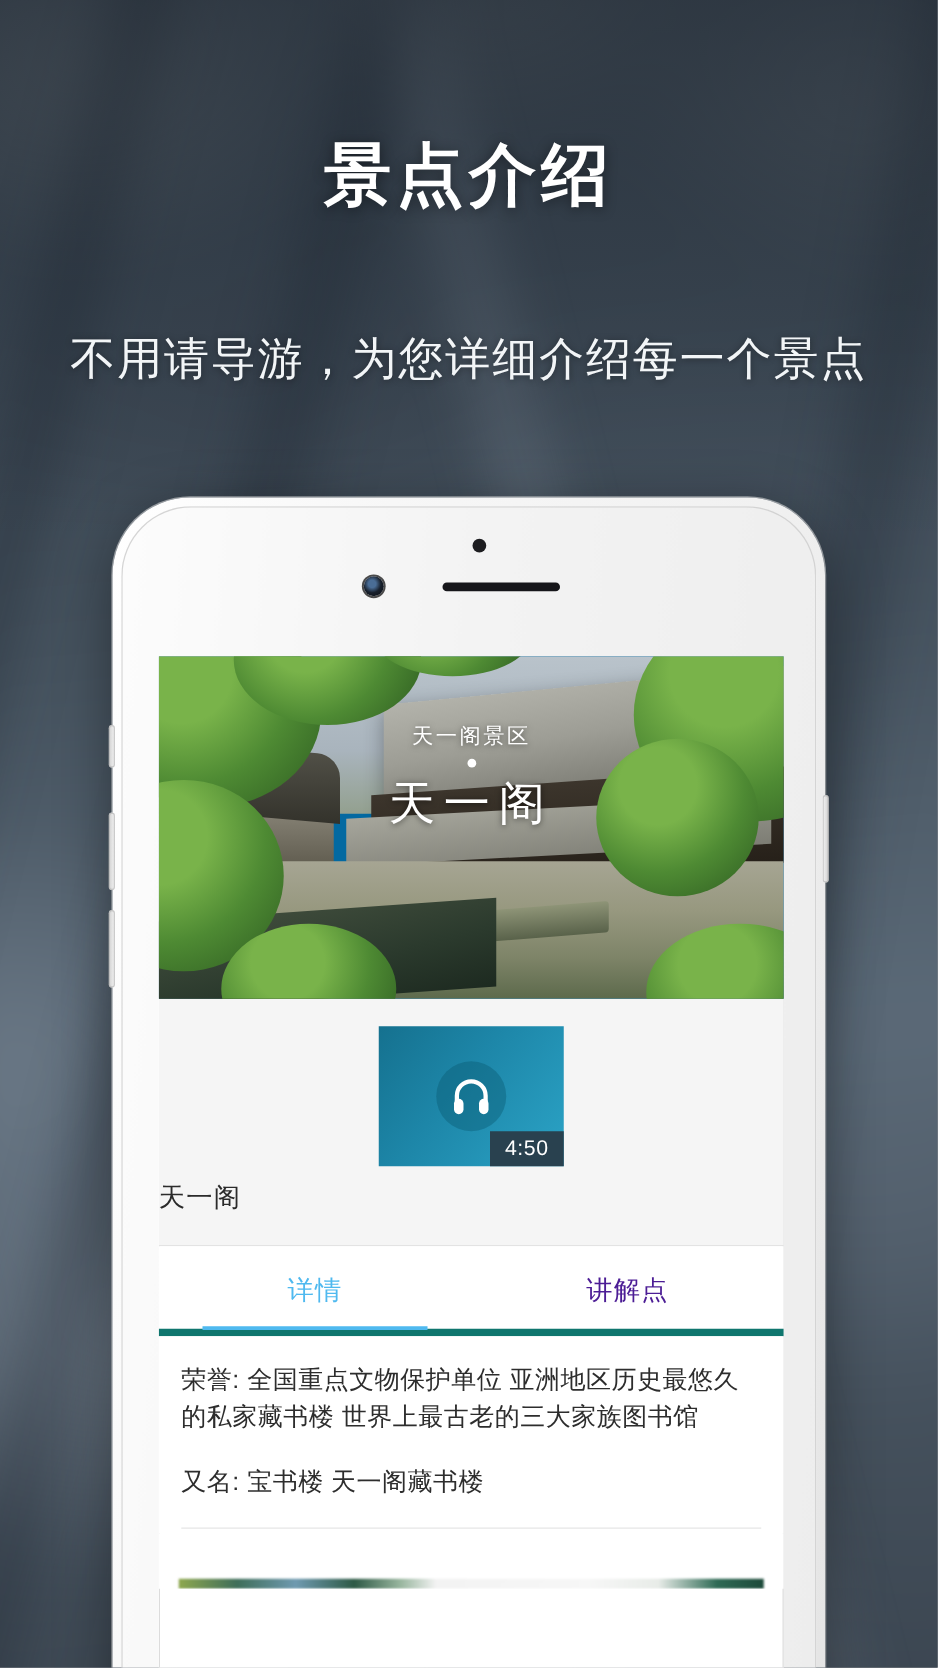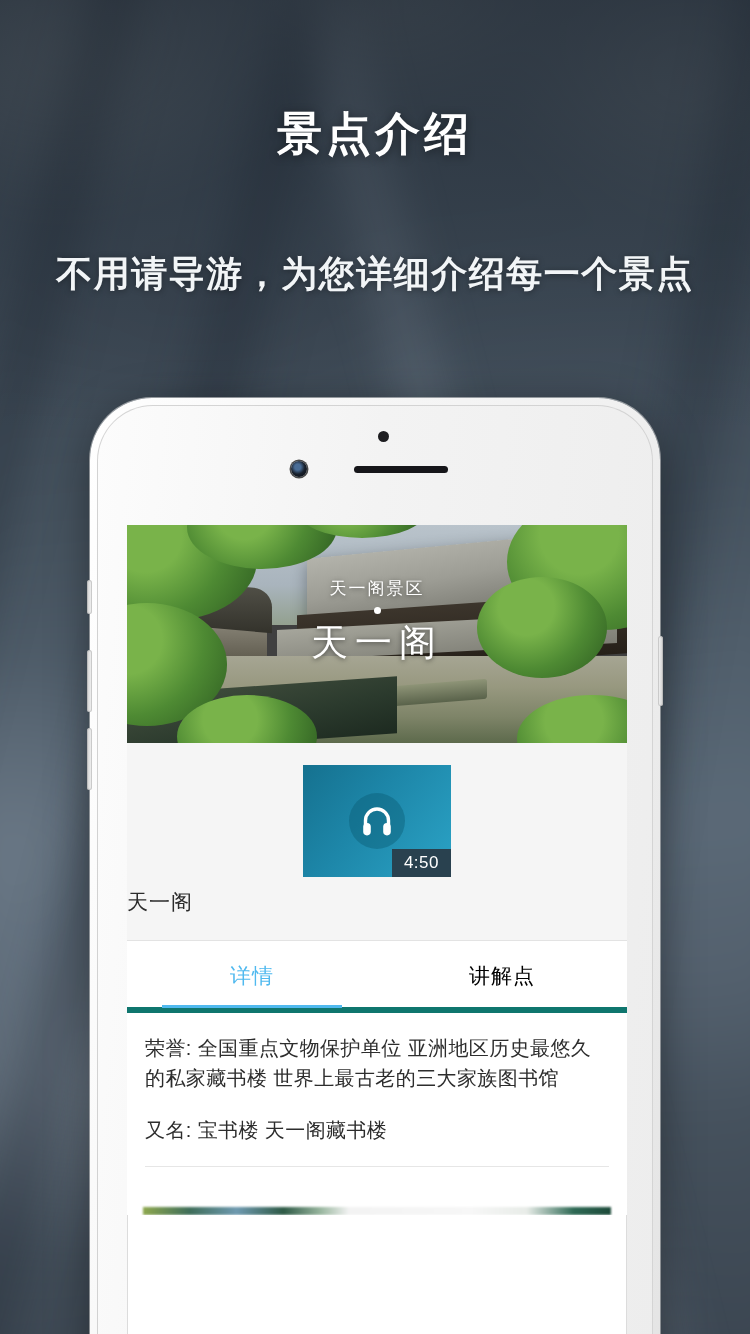--- a/index.html
+++ b/index.html
@@ -38,25 +38,25 @@
     filter:blur(20px);
   }
   .bg-dark-top {
     position:absolute; left:0; right:0; top:0; height:430px;
     background:linear-gradient(180deg, rgba(26,34,44,.52) 0%, rgba(30,38,48,.28) 55%, transparent 100%);
   }
 
   
   .headline { position:absolute; left:0; right:0; top:104px; text-align:center; z-index:3; }
   .headline .title {
-    font-size:45px; font-weight:bold; color:#ffffff; letter-spacing:4px;
+    font-size:54px; font-weight:bold; color:#ffffff; letter-spacing:4px;
     text-shadow:0 2px 10px rgba(0,0,0,.45);
   }
   .headline .subtitle {
-    margin-top:86px; font-size:36px; font-weight:700; color:#f2f5f7;
+    margin-top:86px; font-size:36px; font-weight:400; color:#f2f5f7;
     letter-spacing:1.5px; text-shadow:0 1px 6px rgba(0,0,0,.38);
   }
 
   
   .phone {
     position:absolute; left:90px; top:398px; width:570px; height:1000px; z-index:4;
   }
   .phone-body {
     position:absolute; inset:0;
     background:linear-gradient(100deg,#ffffff 0%,#f7f7f7 30%,#f1f1f1 70%,#e4e4e4 100%);
@@ -95,21 +95,21 @@
   }
 
   
   .screen {
     position:absolute; left:37px; top:127px; width:500px; height:873px;
     background:#ffffff; overflow:hidden;
     box-shadow:inset 0 0 0 1px #dcdcdc;
   }
 
   
-  .hero { position:relative; width:100%; height:218px; overflow:hidden; background:#404040; }
+  .hero { position:relative; width:100%; height:274px; overflow:hidden; background:#0369a1; }
   .hero-art { position:absolute; inset:0; }
   .hero-sky {
     position:absolute; left:0; right:0; top:0; height:46%;
     background:linear-gradient(180deg,#b9c3cb 0%,#a9b4bd 60%,#93a08f 100%);
   }
   .hero-roof-main {
     position:absolute; left:36%; right:-6%; top:8%; height:34%;
     background:linear-gradient(176deg,#b3b3ab 0%,#9d9d95 42%,#6e6e66 100%);
     transform:skewY(-5.5deg); box-shadow:0 5px 16px rgba(0,0,0,.32);
   }
@@ -184,21 +184,21 @@
   .audio-dur {
     position:absolute; right:0; bottom:0; padding:4px 12px;
     background:#29414f; color:#fff; font-size:17px; letter-spacing:.5px;
   }
   .audio-label { margin-top:11px; font-size:21px; color:#2b2b2b; letter-spacing:1px; }
 
   
   .tabs { display:flex; background:#fff; border-bottom:6px solid #0f766e; }
   .tab {
     flex:1; text-align:center; padding:21px 0 17px;
-    font-size:21px; color:#000000; position:relative; letter-spacing:1px;
+    font-size:21px; color:#4c1d95; position:relative; letter-spacing:1px;
   }
   .tab.active { color:#4fb9ef; }
   .tab.active::after {
     content:""; position:absolute; left:14%; right:14%; bottom:-1px; height:3px; background:#4fb9ef;
   }
 
   
   .details { background:#fff; padding:20px 18px 4px; }
   .detail-row {
     font-size:20px; color:#2d2d2d; line-height:1.52; margin-bottom:21px; letter-spacing:.4px;

